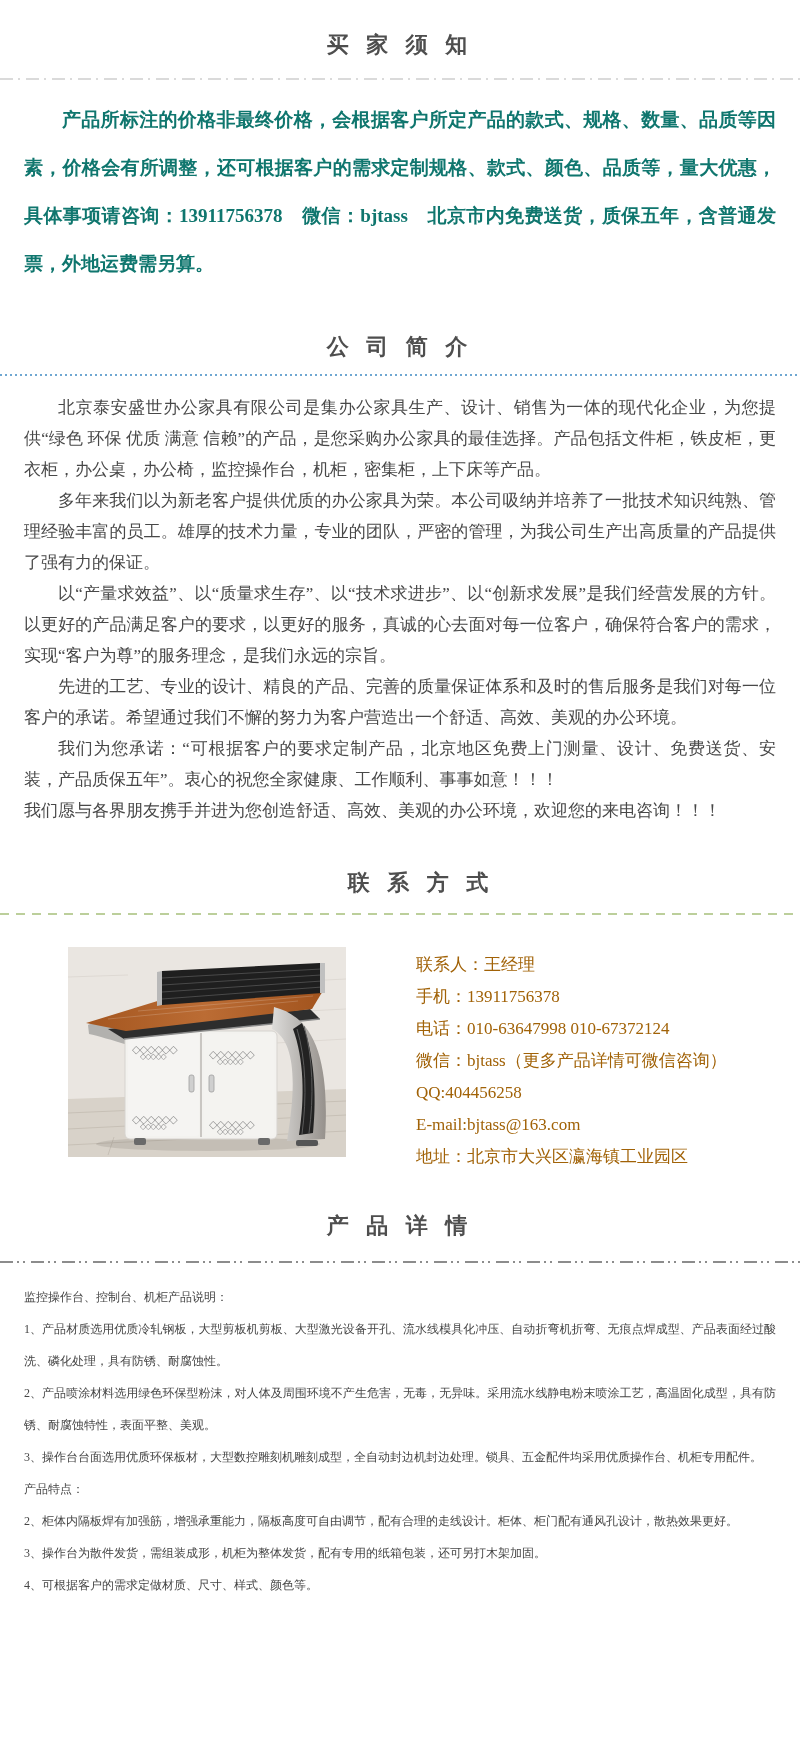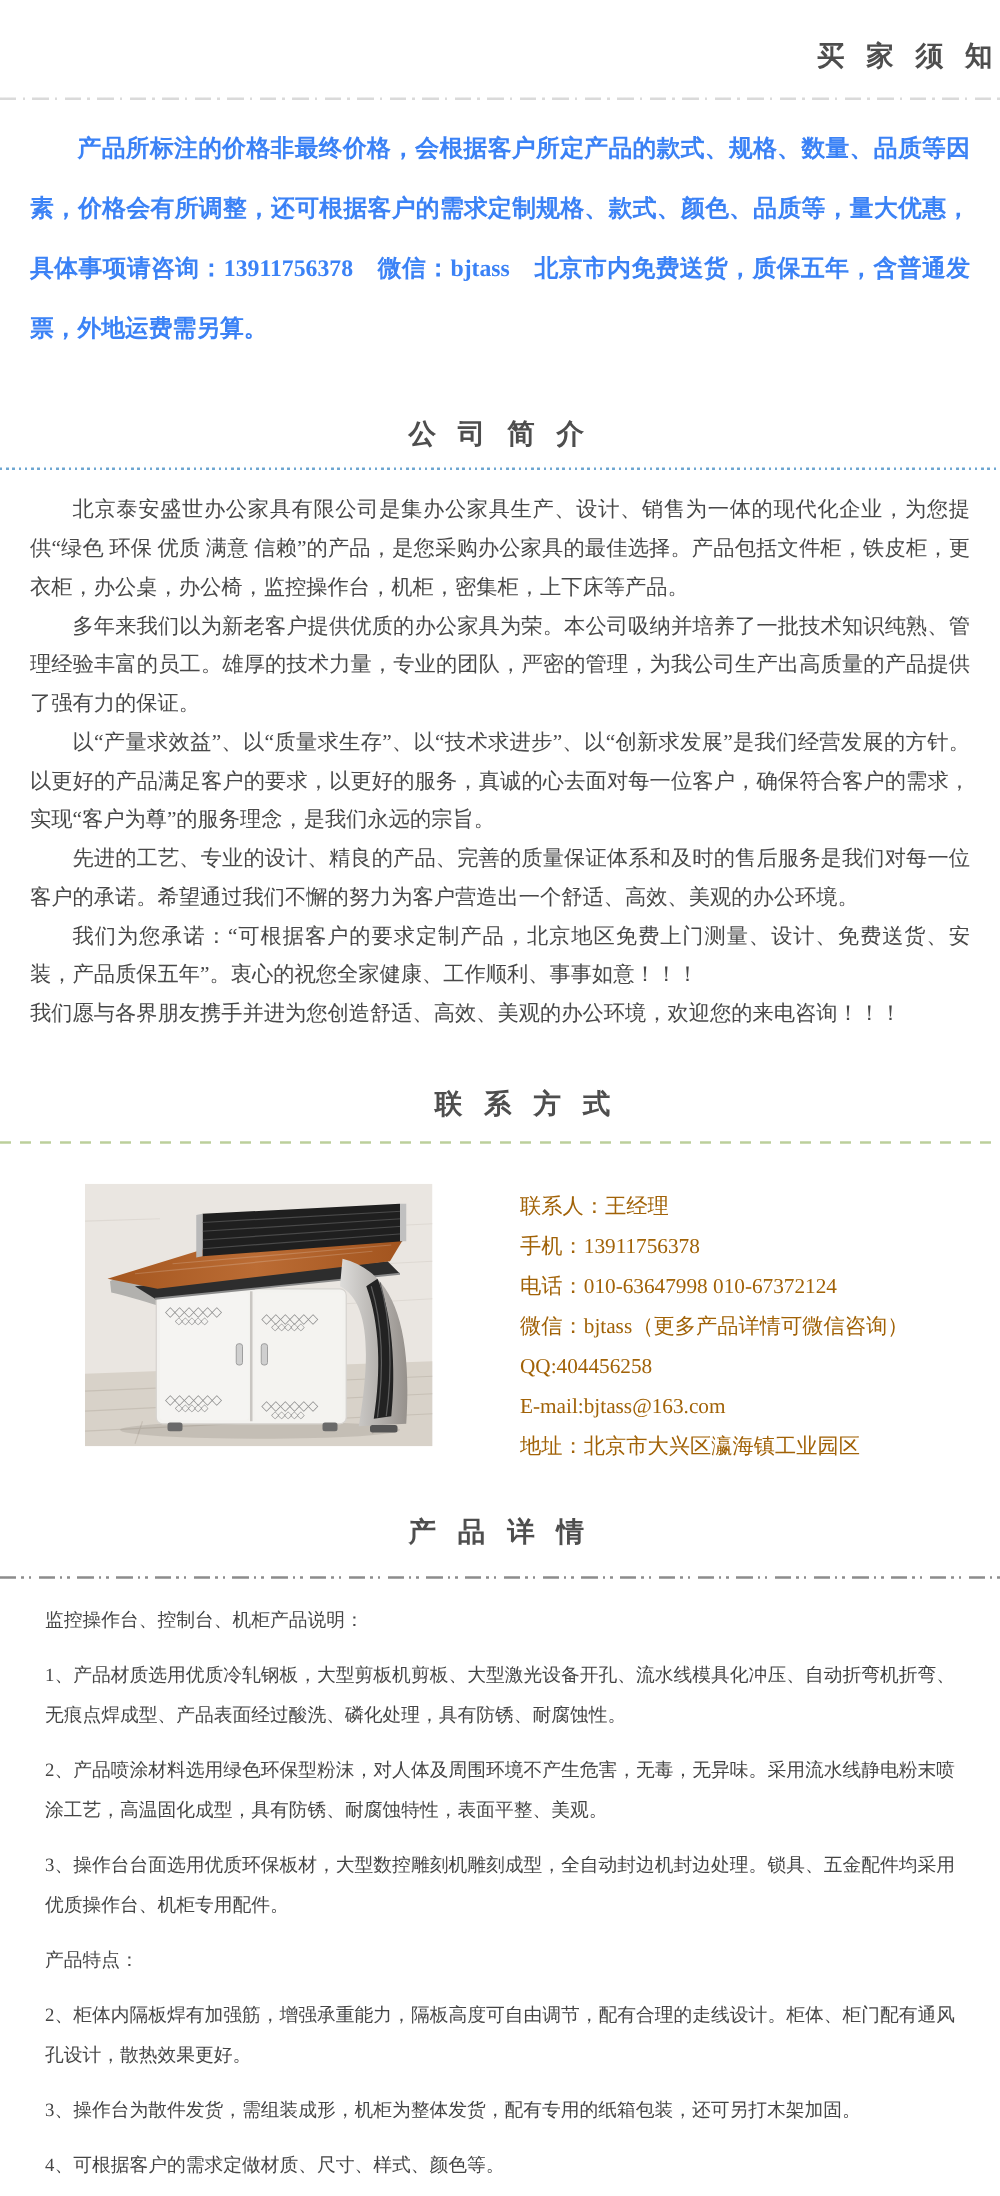--- a/index.html
+++ b/index.html
@@ -12,23 +12,23 @@
     text-align:center;font-size:22px;font-weight:bold;color:#4e4e4e;
     letter-spacing:6px;line-height:34px;
   }
   .divider{height:2px;width:100%;}
   .divider.dashdot{background:repeating-linear-gradient(90deg,currentColor 0 13px,transparent 13px 18px,currentColor 18px 20px,transparent 20px 26px);}
   .divider.dotted{height:2px;background:repeating-linear-gradient(90deg,currentColor 0 2px,transparent 2px 5px);}
   .divider.dashed{background:repeating-linear-gradient(90deg,currentColor 0 9px,transparent 9px 16px);}
   .divider.dashdotdot{background:repeating-linear-gradient(90deg,currentColor 0 13px,transparent 13px 17px,currentColor 17px 19px,transparent 19px 23px,currentColor 23px 25px,transparent 25px 31px);}
 
   
-  .buyer-title{margin:28px 0 16px;text-align:right;}
+  .buyer-title{margin:28px 0 16px;}
   .buyer-body{
-    margin:16px 24px 0;font-size:19px;font-weight:600;color:#3b82f6;
+    margin:16px 24px 0;font-size:19px;font-weight:600;color:#0f766e;
     line-height:48px;text-indent:2em;text-align:justify;
   }
 
   
   .intro-title{margin:42px 0 10px;text-align:center;}
   .intro-block{margin:16px 24px 0;}
   .intro-block p{
     margin:0;font-size:17px;line-height:31px;color:#484848;
     text-indent:2em;text-align:justify;
   }
@@ -37,21 +37,21 @@
   
   .contact-title{margin:40px 0 13px;padding-left:42px;}
   .contact-row{display:flex;align-items:flex-start;margin:32px 0 0 68px;}
   .contact-info{margin-left:70px;padding-top:2px;}
   .contact-info div{font-size:17px;line-height:32px;color:#a16207;white-space:nowrap;}
   .product-photo{display:block;}
 
   
   .details-title{margin:36px 0 18px;}
   .details-block{margin:18px 24px 0;}
-  .details-block p{margin:12px;font-size:15px;line-height:32px;color:#454545;text-align:justify;}
+  .details-block p{margin:0;font-size:12px;line-height:32px;color:#454545;text-align:justify;}
 </style>
 </head>
 <body>
 
 <div>
   <div class="section-title buyer-title">买 家 须 知</div>
   <div class="divider dashdot" style="color: rgb(218, 218, 218);"></div>
   <p class="buyer-body">产品所标注的价格非最终价格，会根据客户所定产品的款式、规格、数量、品质等因素，价格会有所调整，还可根据客户的需求定制规格、款式、颜色、品质等，量大优惠，具体事项请咨询：13911756378　微信：bjtass　北京市内免费送货，质保五年，含普通发票，外地运费需另算。</p>
 </div>
 

